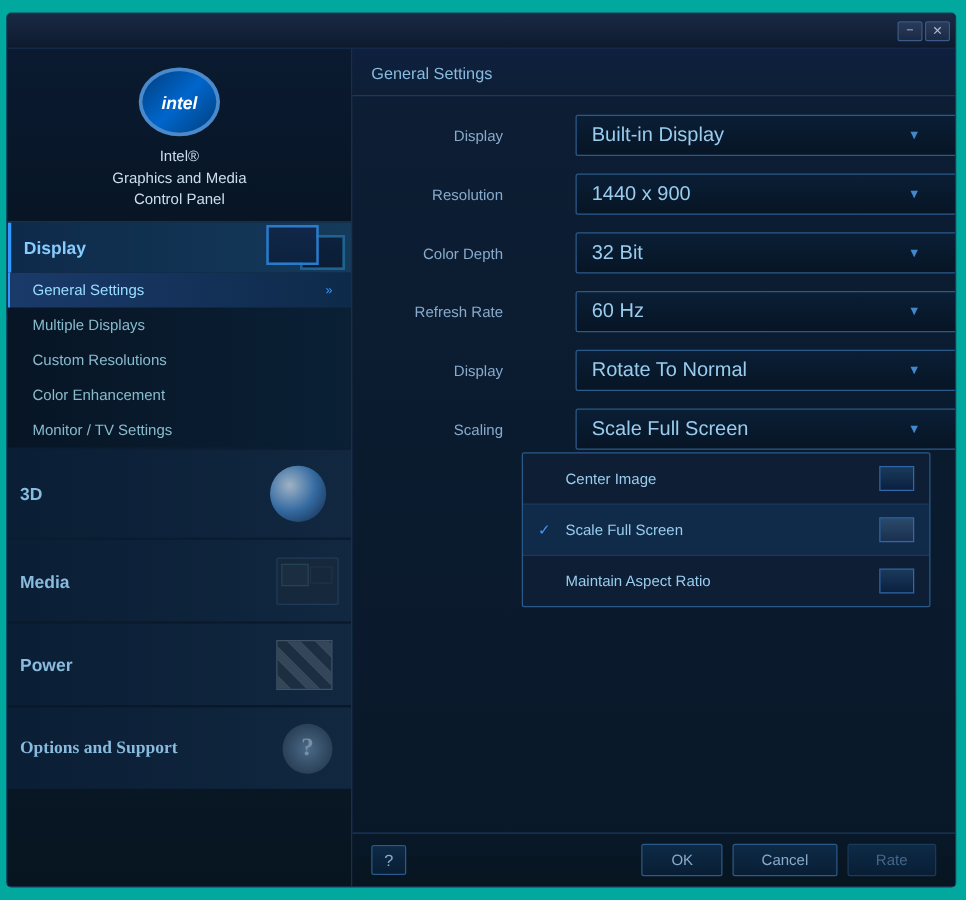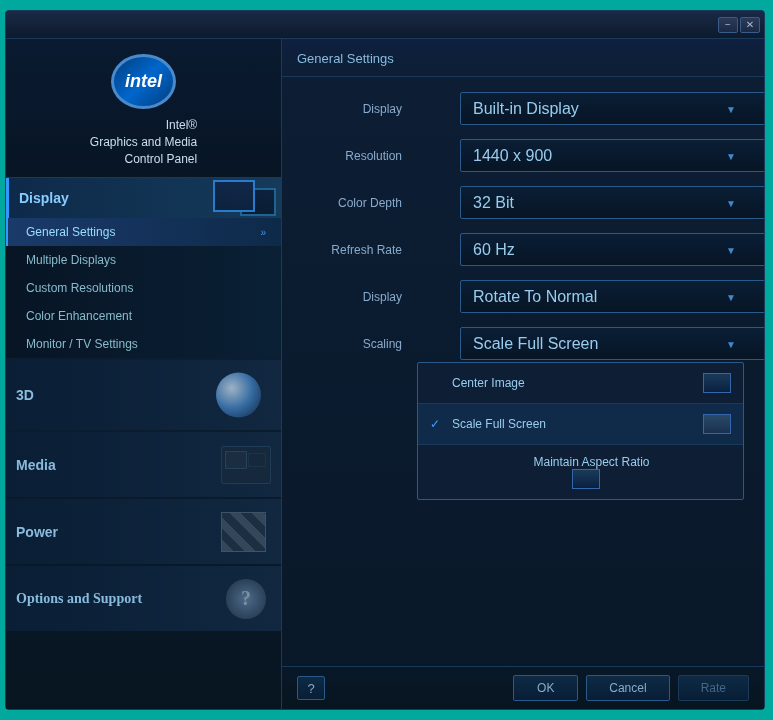--- a/index.html
+++ b/index.html
@@ -85,26 +85,26 @@
       border: 3px solid #4a8acc;
       display: flex;
       align-items: center;
       justify-content: center;
       margin-bottom: 8px;
     }
     .intel-logo-text {
       color: #fff;
       font-style: italic;
       font-weight: bold;
-      font-size: 18px;
+      font-size: 14px;
     }
     .intel-title {
       color: #ccddf0;
       font-size: 12px;
-      text-align: right;
+      text-align: center;
       line-height: 1.4;
     }
 
     .sidebar-nav {
       flex: 1;
       overflow-y: auto;
       overflow-x: hidden;
     }
 
     .sidebar-section {
@@ -260,21 +260,20 @@
       padding: 10px 12px;
       color: #99ccee;
       font-size: 12px;
       cursor: pointer;
       border-bottom: 1px solid #1a3a5c;
       justify-content: space-between;
     }
 
     .dropdown-item:last-child {
       border-bottom: none;
-      flex-direction: column;
     }
 
     .dropdown-item.selected {
       background: rgba(51, 153, 255, 0.1);
     }
 
     .dropdown-item-left {
       display: flex;
       align-items: center;
     }

